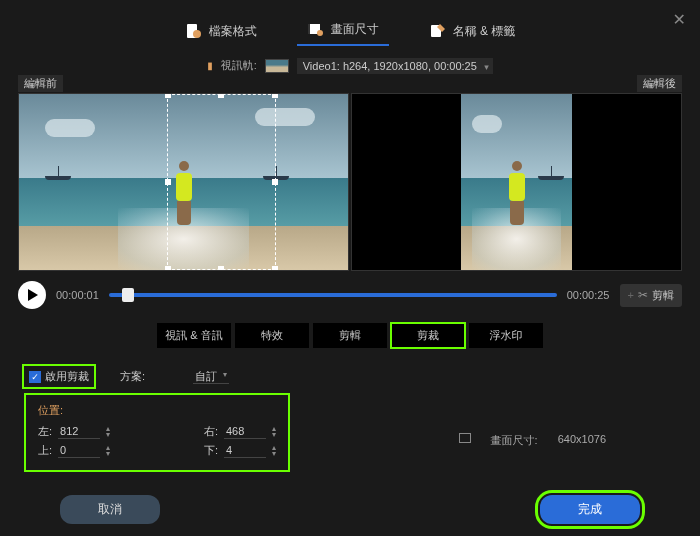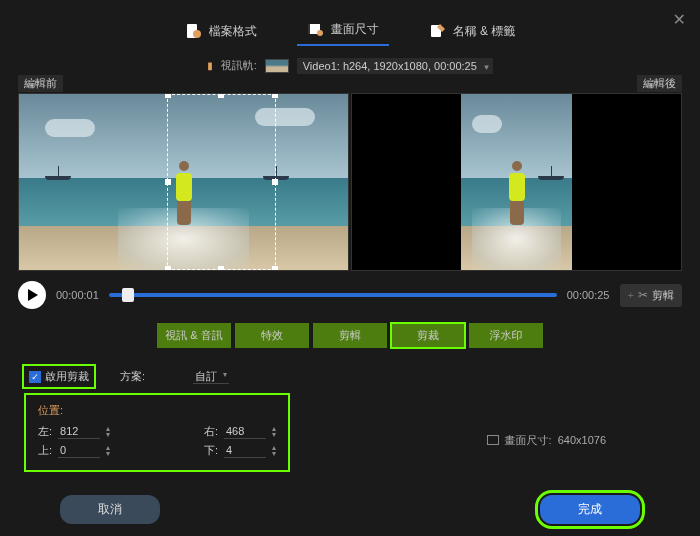--- a/index.html
+++ b/index.html
@@ -51,36 +51,36 @@
 .transport-row { display: flex; align-items: center; gap: 10px; padding: 10px 18px 6px; }
 .play-btn { width: 28px; height: 28px; border-radius: 50%; background: #fff; display: flex; align-items: center; justify-content: center; cursor: pointer; }
 .play-btn::after { content: ""; border-left: 10px solid #000; border-top: 6px solid transparent; border-bottom: 6px solid transparent; margin-left: 2px; }
 .timecode { font-size: 11px; color: #aaa; }
 .seek { flex: 1; height: 4px; background: #2a6cd8; position: relative; border-radius: 2px; }
 .seek-handle { position: absolute; left: 3%; top: -5px; width: 12px; height: 14px; background: #eee; border-radius: 2px; }
 .cut-btn { display: flex; align-items: center; gap: 4px; background: #333; padding: 4px 8px; border-radius: 3px; font-size: 11px; }
 .scissor { font-size: 12px; color: #999; }
 
 .mid-tabs { display: flex; justify-content: center; gap: 4px; padding: 8px 0; }
-.mid-tab { background: #4d7c0f; color: #ccc; font-size: 11px; padding: 5px 0; width: 74px; text-align: center; cursor: pointer; }
+.mid-tab { background: #000000; color: #ccc; font-size: 11px; padding: 5px 0; width: 74px; text-align: center; cursor: pointer; }
 .mid-tab.active { outline: 2px solid #6aff00; outline-offset: -1px; }
 
 .settings { padding: 4px 24px 10px; font-size: 11px; }
 .row { display: flex; align-items: center; gap: 10px; margin: 6px 0; }
 .chk { width: 12px; height: 12px; background: #2a6cd8; display: inline-flex; align-items: center; justify-content: center; color: #fff; font-size: 9px; }
 .chk.empty { background: #1a1a1a; border: 1px solid #666; }
 .highlight-green { outline: 2px solid #6aff00; padding: 3px 5px; display: inline-flex; align-items: center; gap: 4px; }
 .pos-box { border: 2px solid #6aff00; padding: 8px 12px; width: 266px; }
 .pos-box .title { color: #e0a060; margin-bottom: 6px; }
 .pos-row { display: flex; justify-content: space-between; margin: 4px 0; }
 .pos-field { display: flex; align-items: center; gap: 6px; color: #ccc; }
 .numin { background: #1a1a1a; border: none; border-bottom: 1px solid #444; color: #ccc; width: 42px; font-size: 11px; text-align: left; padding: 1px 2px; }
 .spinner { color: #888; font-size: 8px; line-height: 6px; }
 .sel-aspect { background: #1a1a1a; border: none; border-bottom: 1px solid #444; color: #ccc; font-size: 11px; padding: 1px 12px 1px 2px; position: relative; width: 60px; margin-left: 38px; }
-.dim-info { position: absolute; right: 70px; top: 50%; font-size: 11px; color: #aaa; display: flex; align-items: center; gap: 6px; }
+.dim-info { position: absolute; right: 70px; top: 50%; font-size: 11px; color: #aaa; display: flex; gap: 20px; }
 .pos-wrap { position: relative; }
 
 .footer { position: absolute; bottom: 0; left: 0; right: 0; display: flex; justify-content: space-between; padding: 12px 60px; background: #1a1a1a; }
 .btn { width: 100px; padding: 6px 0; text-align: center; font-size: 12px; border-radius: 12px; cursor: pointer; }
 .btn-cancel { background: #3a4a5a; color: #ddd; }
 .btn-done { background: #2a6cd8; color: #fff; outline: 3px solid #6aff00; outline-offset: 2px; }
 </style>
 </head>
 <body>
 

